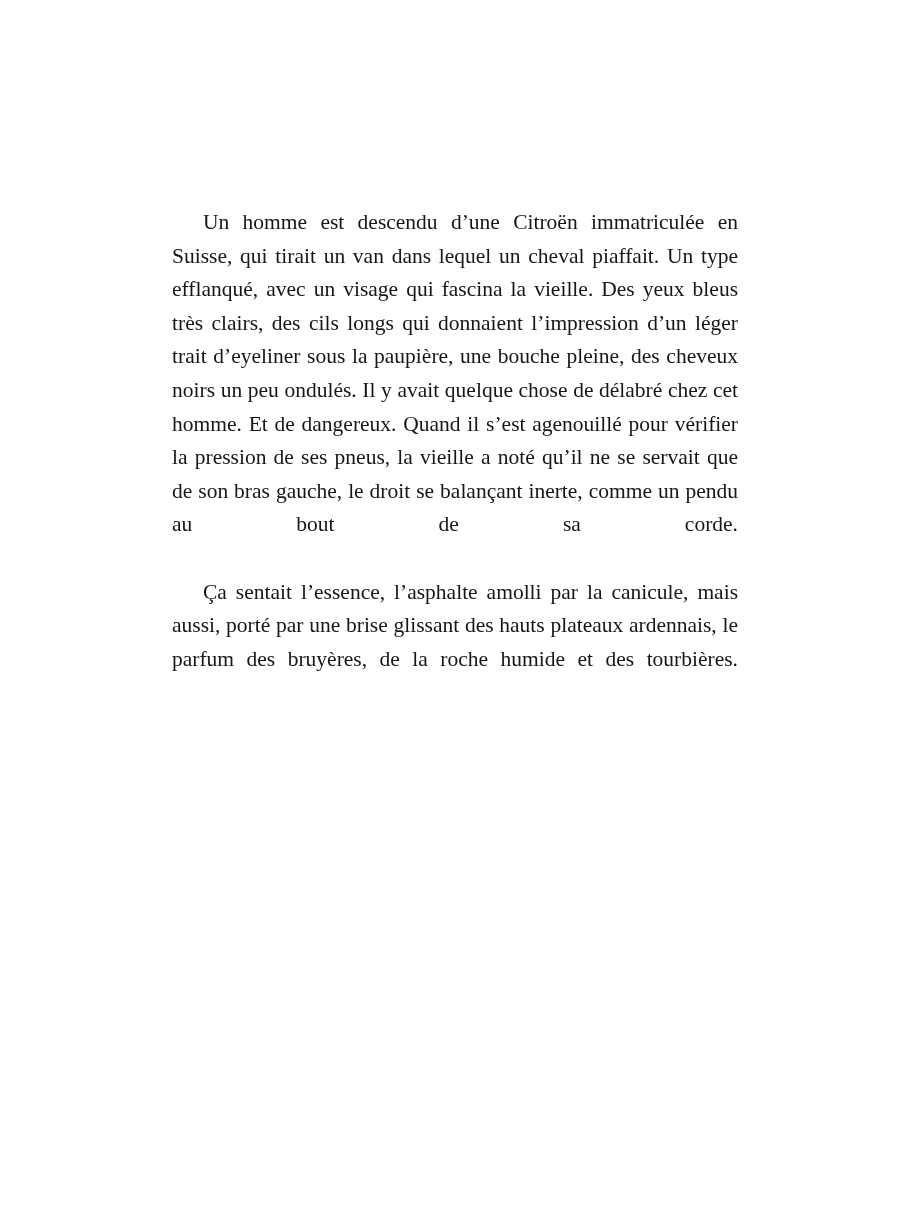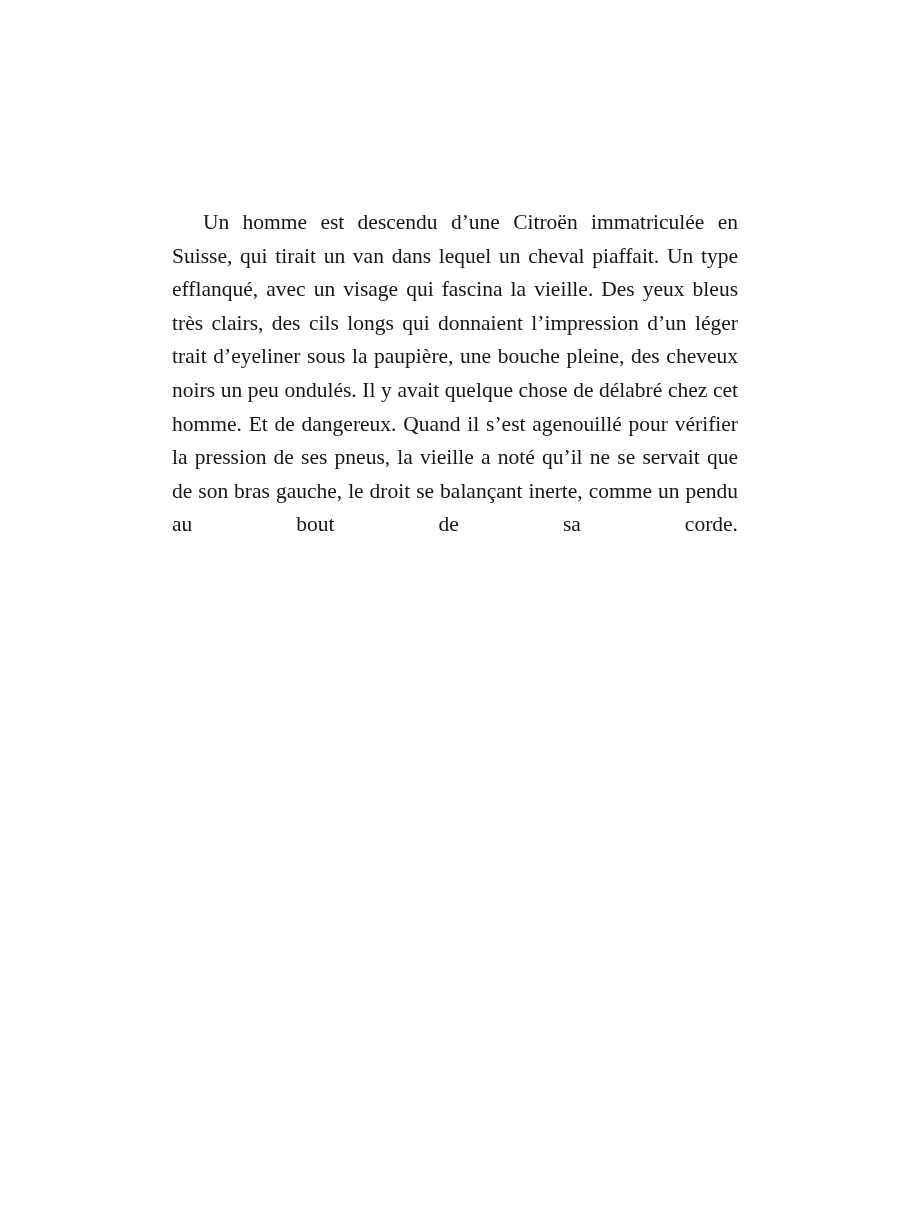--- a/index.html
+++ b/index.html
@@ -53,17 +53,18 @@
 </style>
 </head>
 <body>
 
 <div class="page" style="background: rgb(255, 255, 255);">
 
   <div class="text-block" style="color: rgb(22, 22, 26);">
 
     <p class="para">Un homme est descendu d’une Citroën immatriculée en Suisse, qui tirait un van dans lequel un cheval piaffait. Un type efflanqué, avec un visage qui fascina la vieille. Des yeux bleus très clairs, des cils longs qui donnaient l’impression d’un léger trait d’eyeliner sous la paupière, une bouche pleine, des cheveux noirs un peu ondulés. Il y avait quelque chose de délabré chez cet homme. Et de dangereux. Quand il s’est agenouillé pour vérifier la pression de ses pneus, la vieille a noté qu’il ne se servait que de son bras gauche, le droit se balançant inerte, comme un pendu au bout de sa corde.</p>
 
+    <p class="para">Ça sentait l’essence, l’asphalte amolli par la canicule, mais aussi, porté par une brise glissant des hauts plateaux ardennais, le parfum des bruyères, de la roche humide et des tourbières.</p>
 
 
   </div>
 
 </div>
 
 </body></html>

